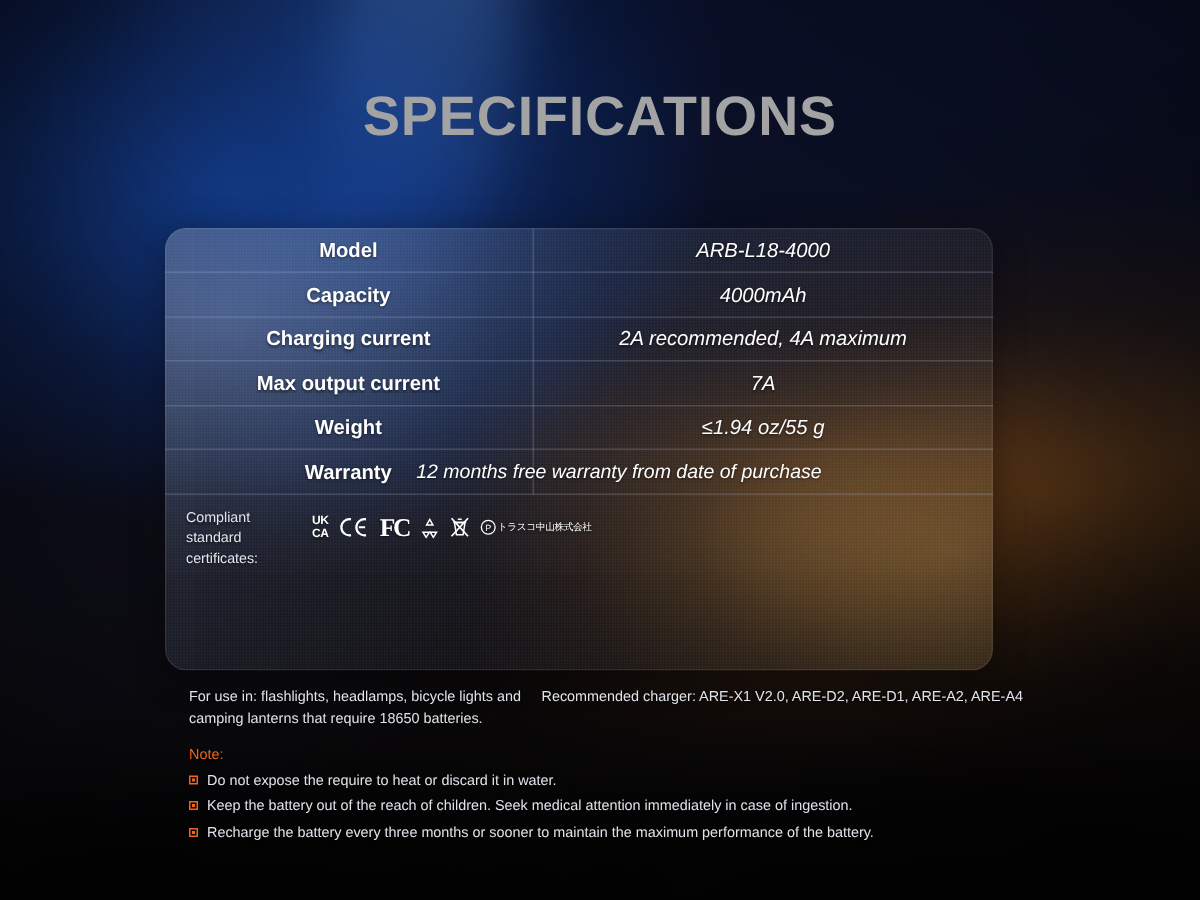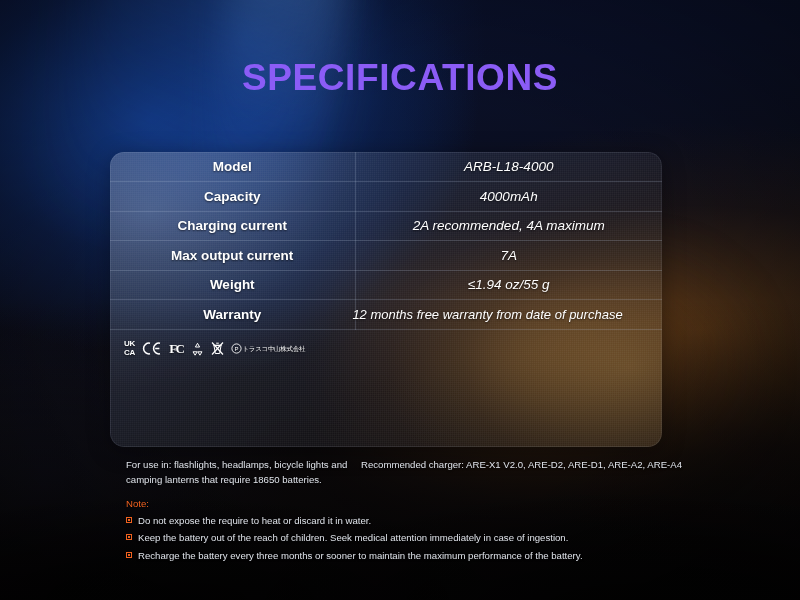--- a/index.html
+++ b/index.html
@@ -55,21 +55,21 @@
     position:absolute; inset:0;
     background:radial-gradient(ellipse 620px 440px at 400px 300px, rgba(0,0,0,0) 45%, rgba(0,0,0,0.45) 100%);
   }
 
   
   #title {
     position:absolute; top:57px; left:0; width:100%;
     text-align:center;
     font-size:37px; font-weight:bold;
     letter-spacing:0.6px;
-    color:#8b5cf6;
+    color:#a3a3a3;
   }
 
   
   #panel {
     position:absolute;
     left:110px; top:152px;
     width:552px; height:295px;
     border-radius:14px;
     background:
       radial-gradient(ellipse 320px 220px at 40px 60px, rgba(150,170,205,0.30) 0%, rgba(90,110,150,0.10) 55%, rgba(40,50,70,0) 80%),
@@ -126,44 +126,44 @@
     display:flex; justify-content:center; gap:16px;
     white-space:nowrap;
   }
   .dims-lab { font-size:13.5px; }
   .dims-num { font-size:12px; }
 
   td.val-warranty { font-size:13px; position:relative; }
   .warr-wrap {
     position:absolute; left:-78px; top:50%;
     transform:translateY(-50%);
-    width:420px; text-align:center; white-space:nowrap;
+    width:420px; text-align:left; white-space:nowrap;
   }
 
   
   #panel-footer {
     position:relative; z-index:2;
     display:flex;
     padding:9px 14px 0 14px;
     color:#e2e6ee;
     font-size:9.5px;
     line-height:1.45;
     text-shadow:0 1px 2px rgba(0,0,0,0.6);
   }
   #lab-note { width:238px; }
   #cert-block { display:flex; align-items:flex-start; gap:8px; }
   #cert-label { width:62px; line-height:1.45; }
-  #cert-marks { display:flex; align-items:center; gap:7px; margin-top:1px; }
+  #cert-marks { display:flex; align-items:center; gap:7px; margin-top:1px;margin-left:14px; }
   .cert { color:#fff; display:flex; align-items:center; }
   .ukca {
     font-size:8px; font-weight:bold; line-height:8.5px;
     letter-spacing:-0.2px; text-align:left;
   }
   .ce-mark  { font-size:16px; font-weight:300; letter-spacing:-1px; }
-  .fc-mark  { font-size:13px; font-weight:bold; letter-spacing:-1.5px; font-family:"Liberation Serif", serif; }
+  .fc-mark  { font-size:17px; font-weight:bold; letter-spacing:-1.5px; font-family:"Liberation Serif", serif; }
   .jp-mark  { display:flex; align-items:center; gap:1px; }
   .jp-text  { font-size:6.5px; letter-spacing:-0.3px; }
 
   
   #below {
     position:absolute;
     left:126px; top:458px; width:600px;
     color:#dfe3ea;
     font-size:9.6px;
     line-height:1.55;
@@ -236,20 +236,21 @@
         <td class="lbl">Warranty</td>
         <td class="val val-warranty">
           <span class="warr-wrap">12 months free warranty from date of purchase</span>
         </td>
       </tr>
     </tbody>
   </table>
 
   <div id="panel-footer">
     <div id="cert-block">
+      <div id="cert-label">Compliant standard certificates:</div>
       <div id="cert-marks">
 
         <span class="cert">
           <span class="ukca">
             <span>UK</span><br>
             <span>CA</span>
           </span>
         </span>
 
         <span class="cert ce-mark">

